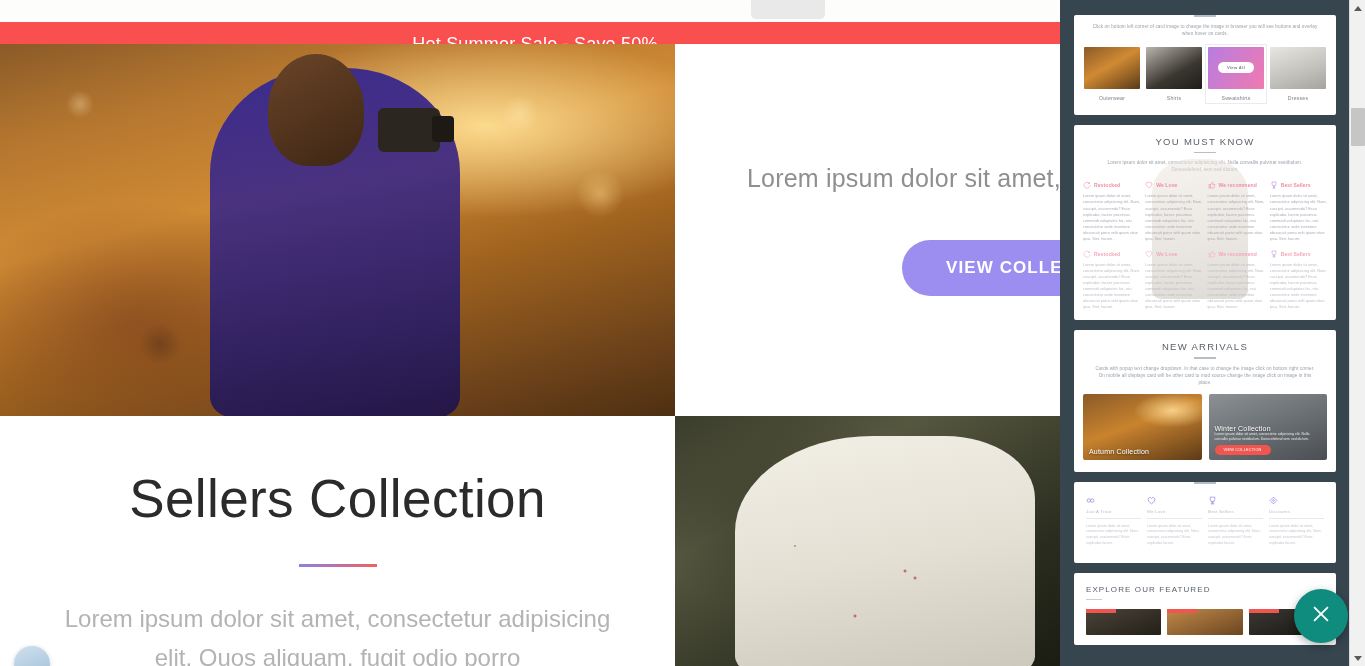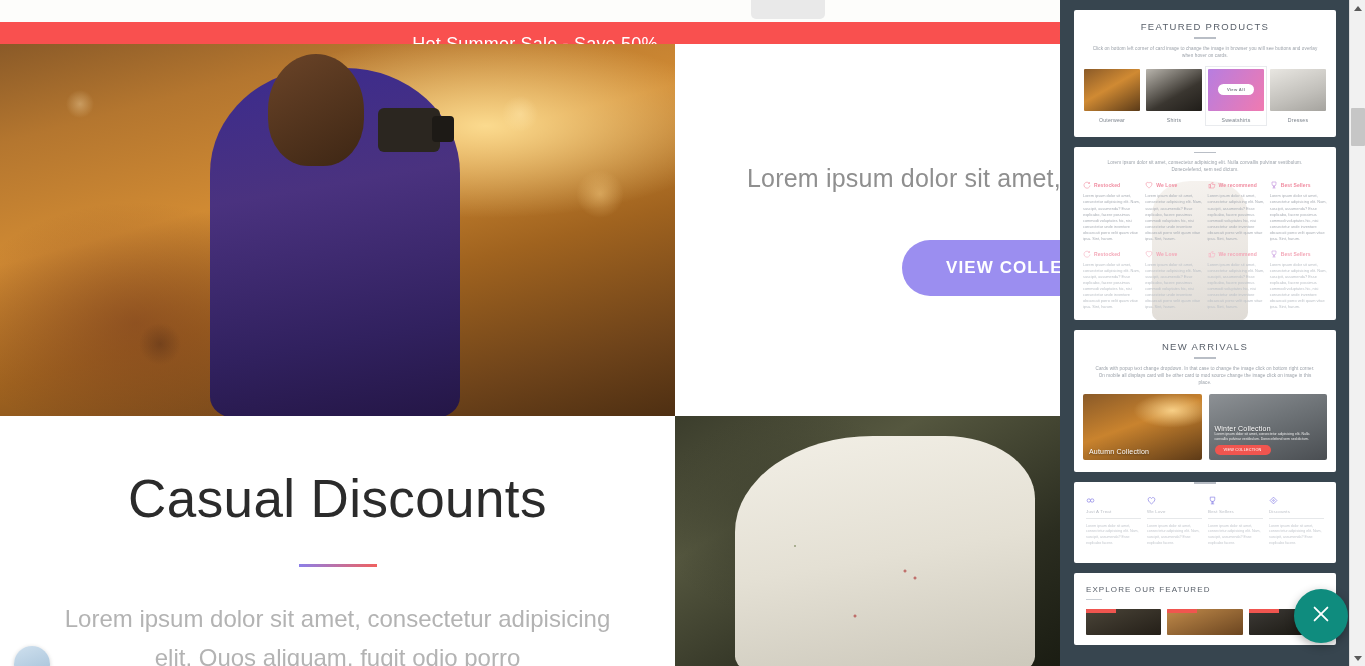--- a/index.html
+++ b/index.html
@@ -300,37 +300,36 @@
     </div>
 
     <div class="hero-title">Autumn Collection</div>
 
     <div class="hero-text">
       <div class="hero-para">Lorem ipsum dolor sit amet, consectetur adipisicing elit. Quos aliquam, fugit odio porro quas molestiae placeat voluptas</div>
       <button class="hero-btn">VIEW COLLECTION</button>
     </div>
 
     <div class="sec2-left">
-      <div class="sec2-title">Casual Discounts</div>
+      <div class="sec2-title">Sellers Collection</div>
       <div class="sec2-rule"></div>
       <div class="sec2-para">Lorem ipsum dolor sit amet, consectetur adipisicing elit. Quos aliquam, fugit odio porro</div>
     </div>
     <div class="sec2-photo">
       <div class="sec2-garment"></div>
       <div class="sec2-dots"></div>
     </div>
 
     <div class="float-circle"></div>
   </div>
 
   <div class="panel">
     <div class="panel-scroll">
 
       <div class="block fp">
-        <div class="block-title">FEATURED PRODUCTS</div>
         <div class="block-rule"></div>
         <div class="block-sub">Click on bottom left corner of card image to change the image in browser you will see buttons and overlay when hover on cards.</div>
         <div class="fp-row">
           <div class="fp-card">
             <div class="fp-thumb t1"></div>
             <div class="fp-label">Outerwear</div>
           </div>
           <div class="fp-card">
             <div class="fp-thumb t2"></div>
             <div class="fp-label">Shirts</div>
@@ -343,20 +342,21 @@
           </div>
           <div class="fp-card">
             <div class="fp-thumb t4"></div>
             <div class="fp-label">Dresses</div>
           </div>
         </div>
       </div>
 
       <div class="block ymk">
         <div class="ymk-bgphoto"></div>
+        <div class="block-title">YOU MUST KNOW</div>
         <div class="block-rule"></div>
         <div class="block-sub">Lorem ipsum dolor sit amet, consectetur adipisicing elit. Nulla convallis pulvinar vestibulum. Donecelefend, sem sed dictum.</div>
 
         <div class="ymk-grid">
           <div class="ymk-cell">
             <div class="ymk-head">
               <span class="ymk-ic">
                 <svg viewBox="0 0 16 16" fill="none" stroke="#f3a0b0" stroke-width="1.4">
                     <path d="M13 5A6 6 0 1 0 14 9"></path>
                     <path d="M13 2v3h-3"></path>

